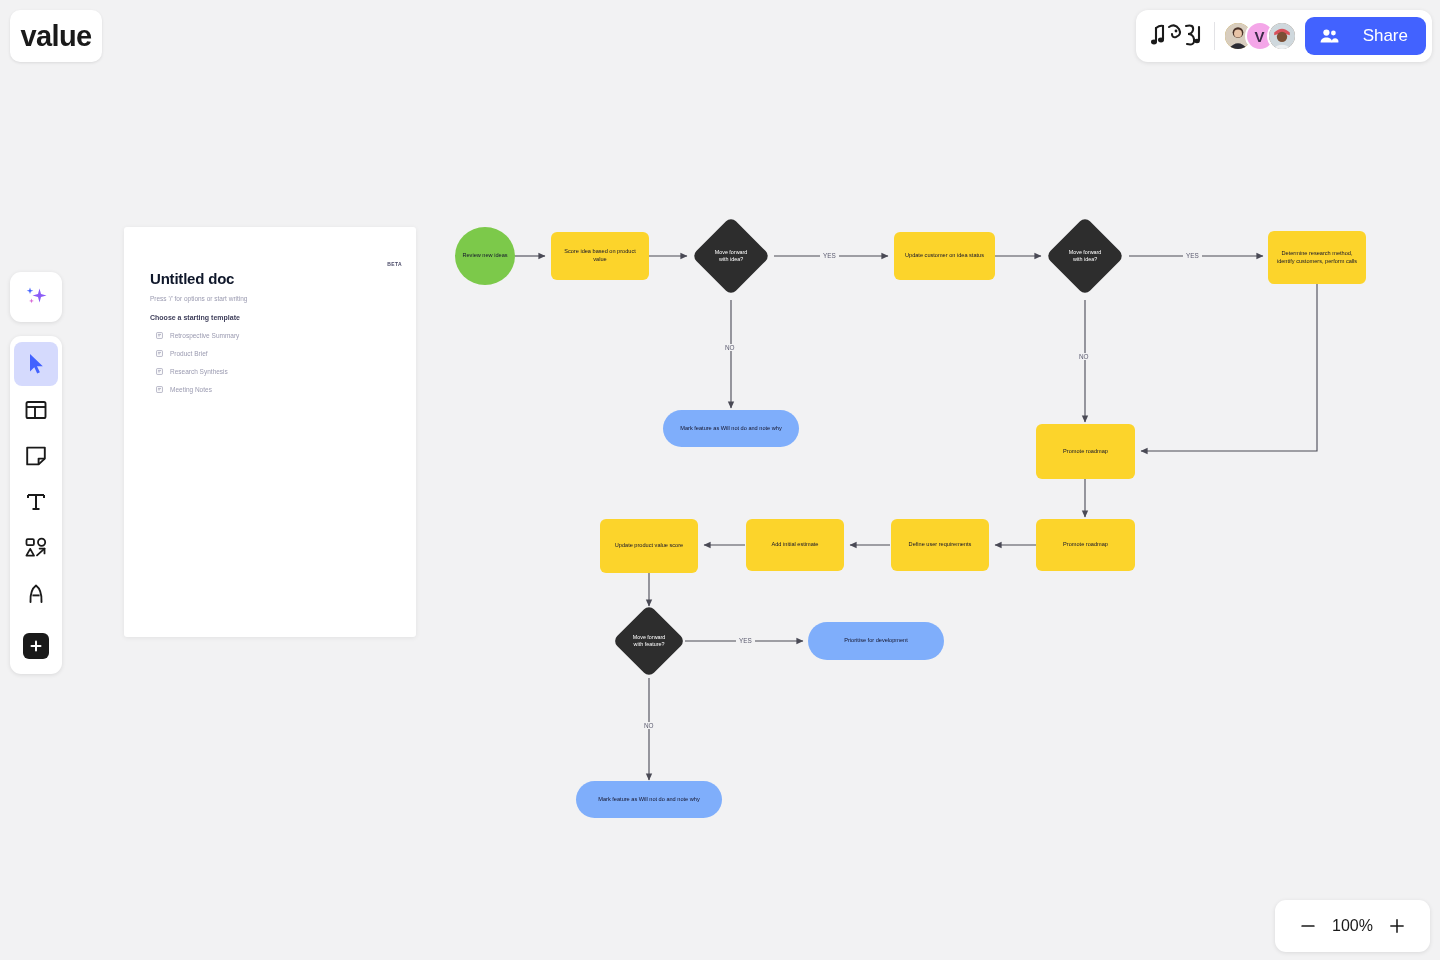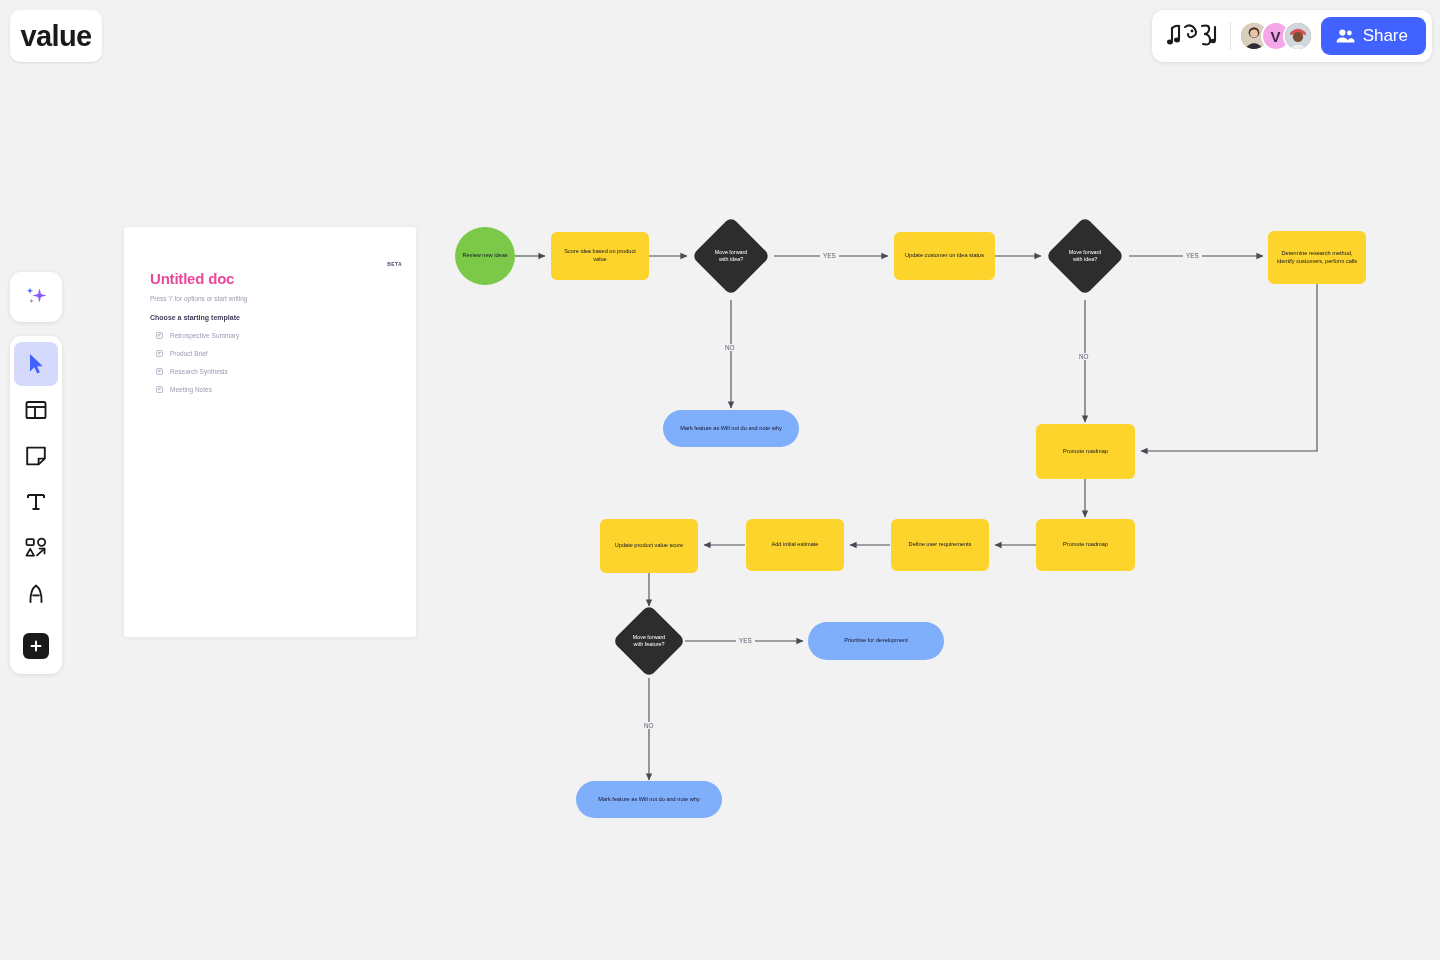--- a/index.html
+++ b/index.html
@@ -38,21 +38,21 @@
   #avatars { display: flex; align-items: center; }
   .avatar {
     width: 30px; height: 30px; border-radius: 50%;
     border: 2px solid #fff; margin-left: -8px;
     overflow: hidden; position: relative;
     display: flex; align-items: center; justify-content: center;
     font-size: 15px; font-weight: 600; color: #3b2a47;
   }
   .avatar:first-child { margin-left: 0; }
   #share-btn {
-    display: flex; align-items: center; gap: 8px;
+    display: flex; align-items: center; gap: 24px;
     background: #4262ff; color: #fff;
     border: none; border-radius: 9px;
     height: 38px; padding: 0 18px 0 14px;
     font-size: 17px; font-family: "Liberation Sans", sans-serif;
     cursor: pointer;
   }
 
   
   #toolbar-ai {
     position: absolute; left: 10px; top: 272px;
@@ -85,21 +85,21 @@
     width: 292px; height: 410px;
     background: #fff; border-radius: 3px;
     box-shadow: 0 1px 5px rgba(0,0,0,.07);
     padding: 24px 26px;
   }
   #doc-beta {
     position: absolute; right: 14px; top: 34px;
     font-size: 5px; font-weight: 700; color: #4a4a68; letter-spacing: .4px;
   }
   #doc-title {
-    font-size: 15px; font-weight: 700; color: #ec4899;
+    font-size: 15px; font-weight: 700; color: #0f172a;
     margin: 19px 0 0 0; letter-spacing: -.2px;
   }
   #doc-hint { font-size: 6.5px; color: #9a9ab0; margin-top: 8px; }
   #doc-subhead { font-size: 7px; font-weight: 700; color: #40405c; margin-top: 12px; }
   .tmpl-row { display: flex; align-items: center; gap: 7px; margin-top: 11px; padding-left: 6px; }
   .tmpl-label { font-size: 6.5px; color: #9a9ab0; }
 
   
   #flow { position: absolute; left: 0; top: 0; width: 1440px; height: 960px; }
   #flow-svg { position: absolute; left:0; top:0; width: 1440px; height: 960px; }
@@ -412,14 +412,28 @@
     </div>
 
     <div class="edge-label" style="left:722px; top:344px;">NO</div>
     <div class="edge-label" style="left:820px; top:252px;">YES</div>
     <div class="edge-label" style="left:1076px; top:353px;">NO</div>
     <div class="edge-label" style="left:1183px; top:252px;">YES</div>
     <div class="edge-label" style="left:736px; top:637px;">YES</div>
     <div class="edge-label" style="left:641px; top:722px;">NO</div>
   </div>
 
+  <div id="zoomctl">
+    <button class="zbtn">
+      <svg width="20" height="20" viewBox="0 0 20 20">
+        <line x1="3.5" y1="10" x2="16.5" y2="10" stroke="#1a1a1a" stroke-width="1.9" stroke-linecap="round"></line>
+      </svg>
+    </button>
+    <span id="zoom-level">100%</span>
+    <button class="zbtn">
+      <svg width="22" height="22" viewBox="0 0 22 22">
+        <line x1="11" y1="3.5" x2="11" y2="18.5" stroke="#1a1a1a" stroke-width="1.9" stroke-linecap="round"></line>
+        <line x1="3.5" y1="11" x2="18.5" y2="11" stroke="#1a1a1a" stroke-width="1.9" stroke-linecap="round"></line>
+      </svg>
+    </button>
+  </div>
 
 </div>
 
 </body></html>

